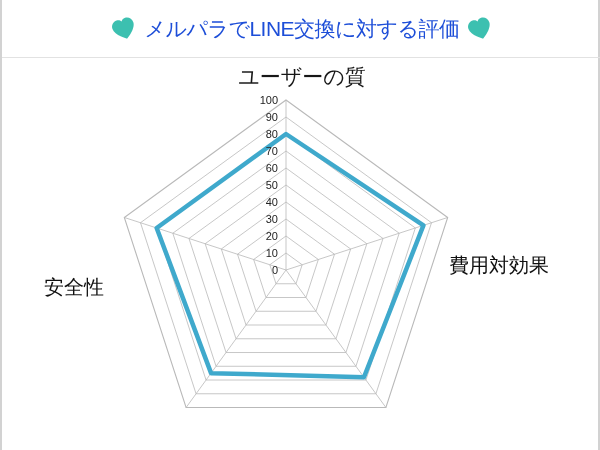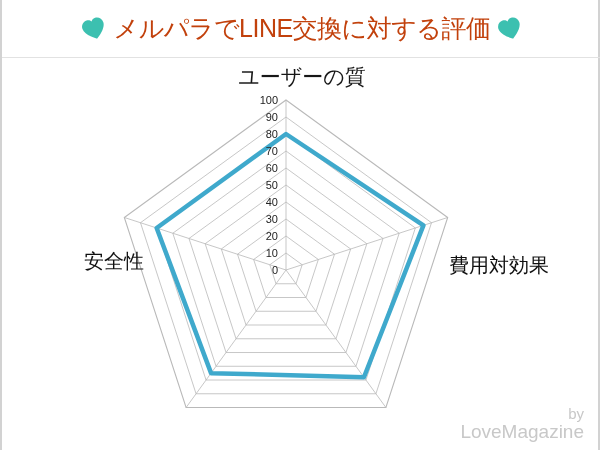--- a/index.html
+++ b/index.html
@@ -43,22 +43,22 @@
     gap: 7px;
   }
   .heart {
     width: 26px;
     height: 26px;
     flex: 0 0 auto;
     display: block;
   }
   .heart svg { display:block; width:26px; height:26px; }
   #header-title {
-    font-size: 25px;
-    color: #c2410c;
+    font-size: 21px;
+    color: #1d4ed8;
     letter-spacing: -0.5px;
     white-space: nowrap;
     font-weight: 400;
     line-height: 1;
   }
 
   
   #chart-wrap {
     position: absolute;
     left: 0;
@@ -81,21 +81,21 @@
     left: 0;
     top: 0;
   }
   .axis-label {
     position: absolute;
     font-size: 20px;
     color: #101010;
     white-space: nowrap;
   }
   #label-right { left: 447px; top: 194px; }
-  #label-left  { left: 42px;  top: 190px; margin-left: 40px; }
+  #label-left  { left: 42px;  top: 216px; }
 
   .tick-text {
     font-family: "Liberation Sans", "DejaVu Sans", sans-serif;
     font-size: 11px;
     fill: #222222;
   }
 
   
   #watermark {
     position: absolute;
@@ -172,18 +172,14 @@
           <text x="276" y="63" text-anchor="end" class="tick-text">90</text>
           <text x="276" y="46" text-anchor="end" class="tick-text">100</text>
         </g>
     </svg>
 
     <div class="axis-label" id="label-right">費用対効果</div>
     <div class="axis-label" id="label-left">安全性</div>
 
   </div>
 
-  <div id="watermark">
-    <span id="wm-by">by</span>
-    <span id="wm-name">LoveMagazine</span>
-  </div>
 
 </div>
 
 </body></html>

